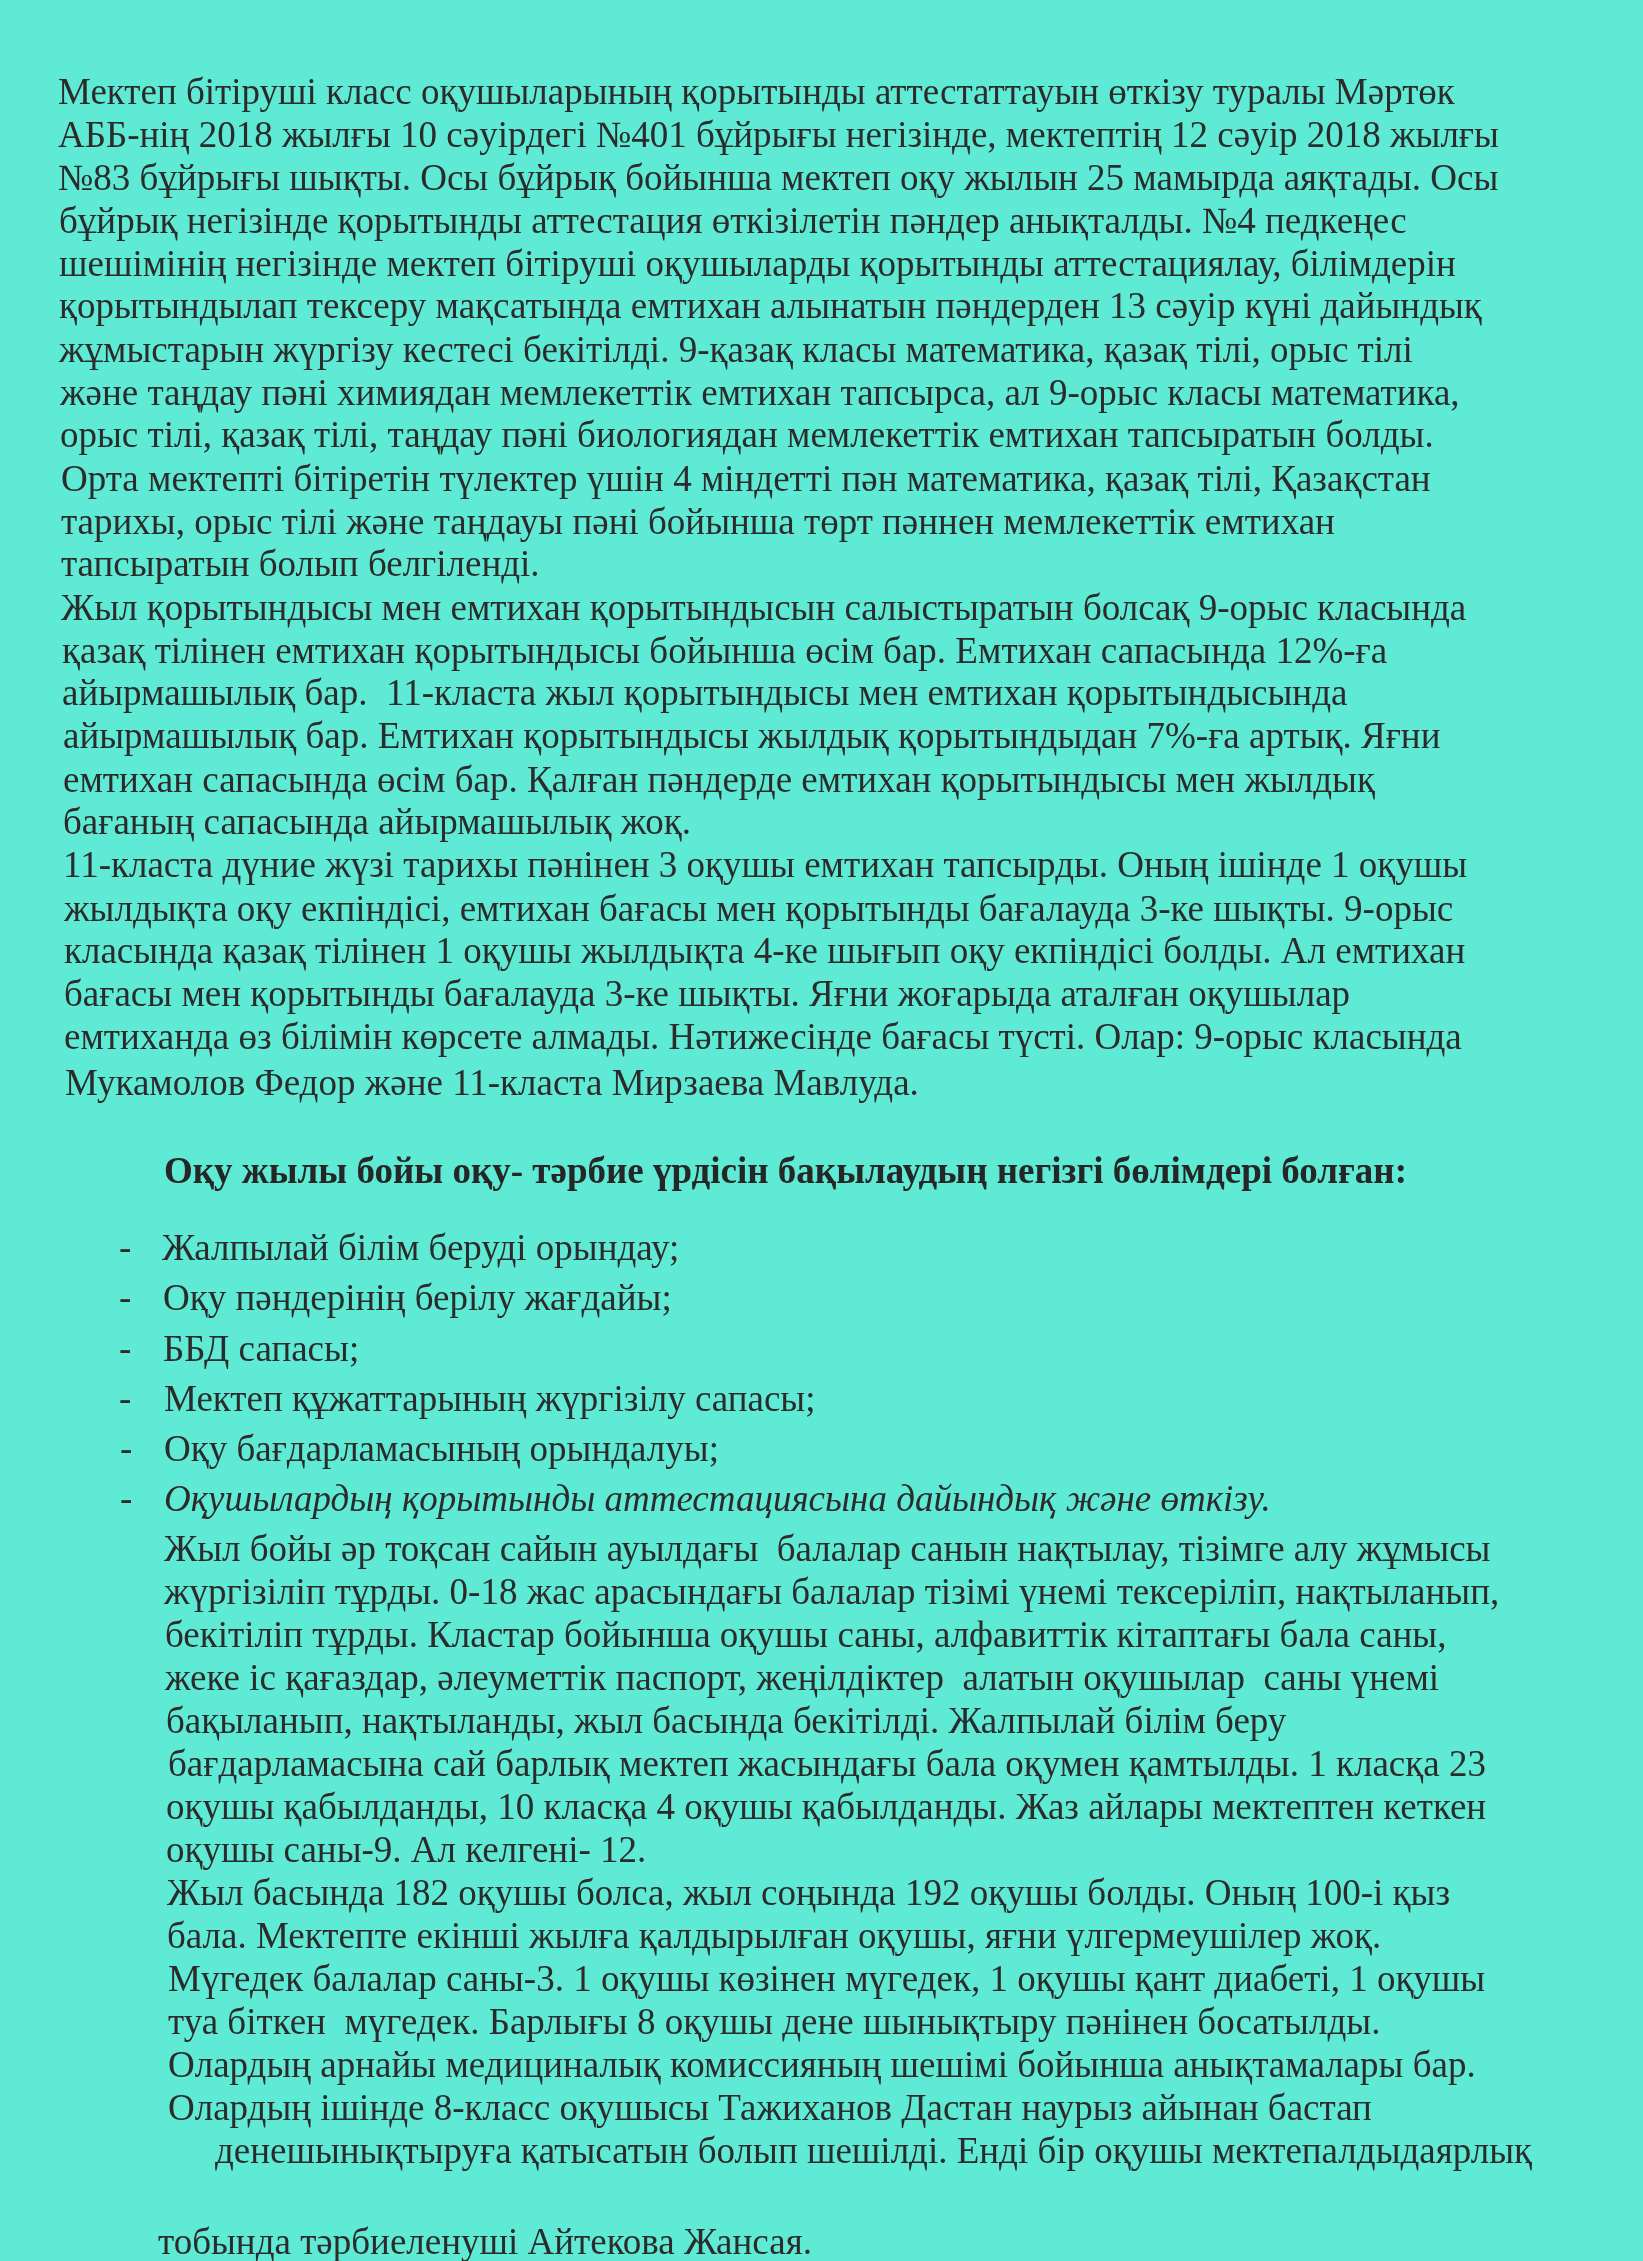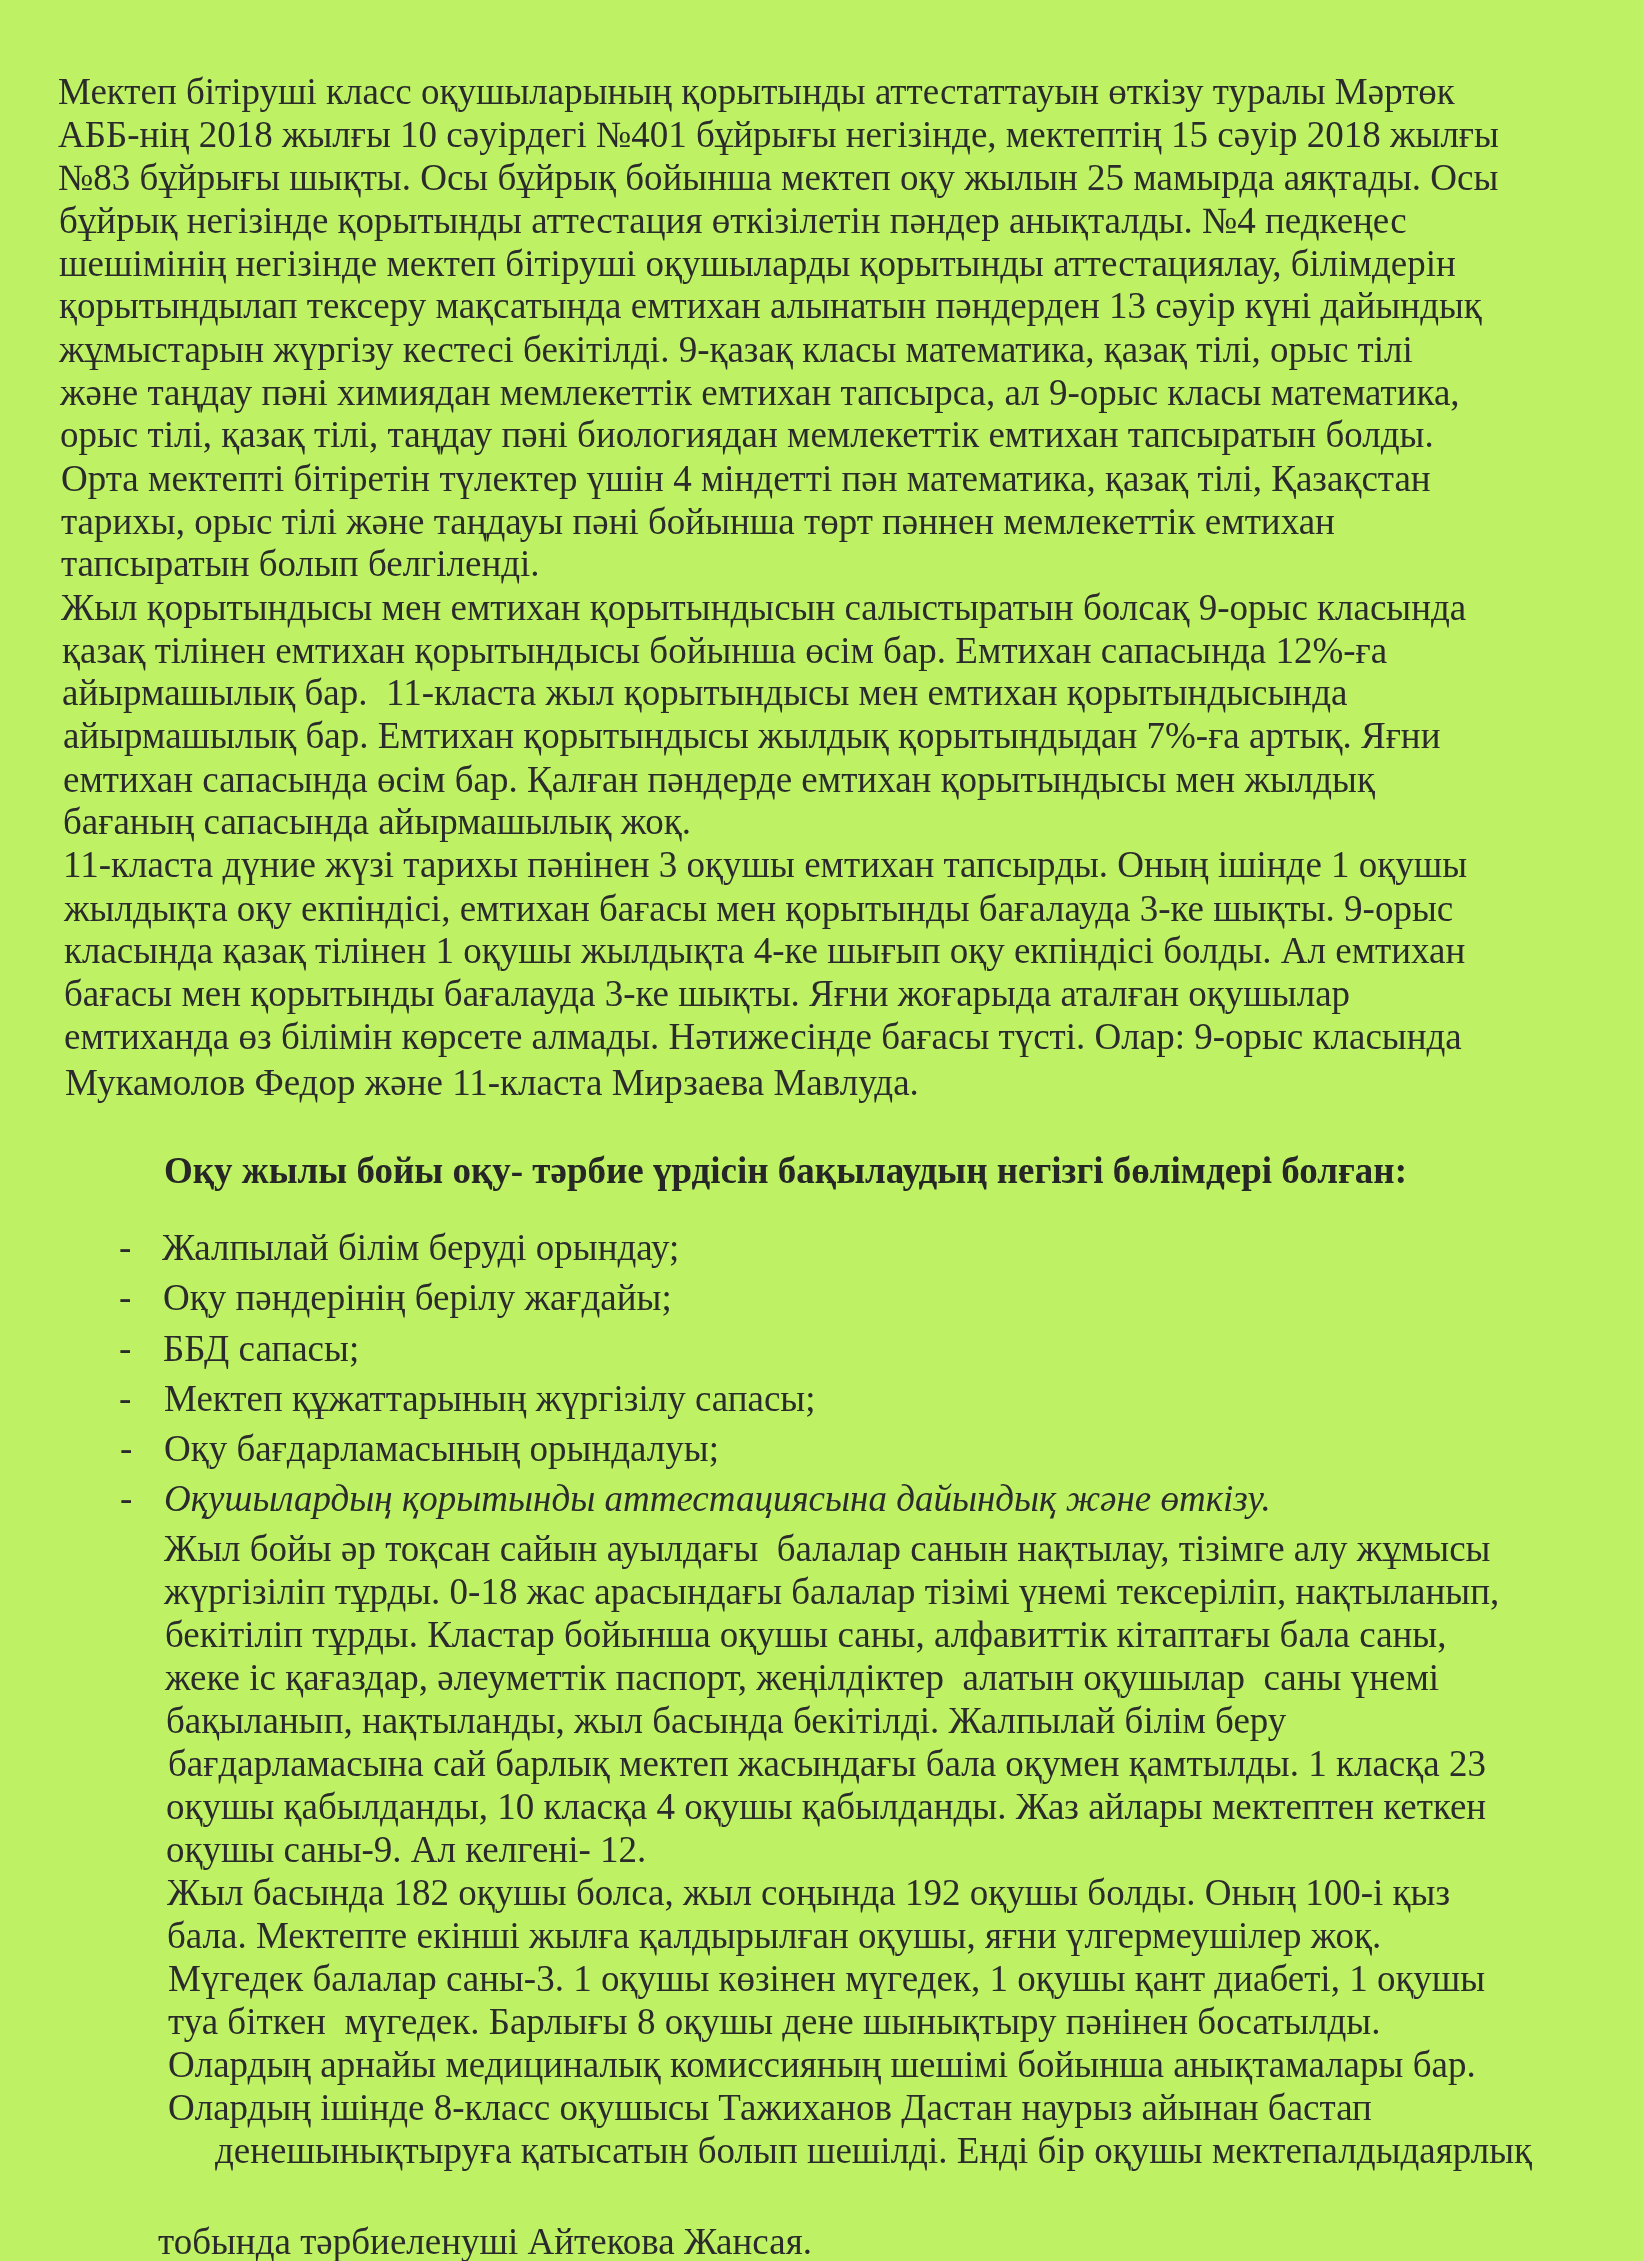--- a/index.html
+++ b/index.html
@@ -1,39 +1,39 @@
 <!DOCTYPE html>
 <html style="font-size:10.3px"><head>
 <meta charset="utf-8">
 <style>
   html, body { margin: 0; padding: 0; background: #ffffff; }
   body { width: 1644px; height: 2261px; position: relative; overflow: hidden; }
   .page {
     position: absolute; left: 0; top: 0; width: 1644px; height: 2261px;
-    background: #bef264;
+    background: #5eead4;
     font-family: "Liberation Serif", "DejaVu Serif", serif;
     color: #2b2b2b;
     font-size: 37px;
   }
   .line {
     position: absolute;
     white-space: pre;
     line-height: 1;
   }
   .heading { font-weight: bold; color: #262626; }
   .dash { position: absolute; white-space: pre; line-height: 1; }
 </style>
 </head>
 <body>
 
 <div class="page">
 
   <div>
     <div class="line" style="left:58px; top:73px;">Мектеп бітіруші класс оқушыларының қорытынды аттестаттауын өткізу туралы Мәртөк</div>
-    <div class="line" style="left:58px; top:116px;">АББ-нің 2018 жылғы 10 сәуірдегі №401 бұйрығы негізінде, мектептің 15 сәуір 2018 жылғы</div>
+    <div class="line" style="left:58px; top:116px;">АББ-нің 2018 жылғы 10 сәуірдегі №401 бұйрығы негізінде, мектептің 12 сәуір 2018 жылғы</div>
     <div class="line" style="left:58px; top:159px;">№83 бұйрығы шықты. Осы бұйрық бойынша мектеп оқу жылын 25 мамырда аяқтады. Осы</div>
     <div class="line" style="left:59px; top:202px;">бұйрық негізінде қорытынды аттестация өткізілетін пәндер анықталды. №4 педкеңес</div>
     <div class="line" style="left:59px; top:245px;">шешімінің негізінде мектеп бітіруші оқушыларды қорытынды аттестациялау, білімдерін</div>
     <div class="line" style="left:59px; top:287px;">қорытындылап тексеру мақсатында емтихан алынатын пәндерден 13 сәуір күні дайындық</div>
     <div class="line" style="left:59px; top:331px;">жұмыстарын жүргізу кестесі бекітілді. 9-қазақ класы математика, қазақ тілі, орыс тілі</div>
     <div class="line" style="left:60px; top:374px;">және таңдау пәні химиядан мемлекеттік емтихан тапсырса, ал 9-орыс класы математика,</div>
     <div class="line" style="left:60px; top:416px;">орыс тілі, қазақ тілі, таңдау пәні биологиядан мемлекеттік емтихан тапсыратын болды.</div>
     <div class="line" style="left:61px; top:460px;">Орта мектепті бітіретін түлектер үшін 4 міндетті пән математика, қазақ тілі, Қазақстан</div>
     <div class="line" style="left:61px; top:503px;">тарихы, орыс тілі және таңдауы пәні бойынша төрт пәннен мемлекеттік емтихан</div>
     <div class="line" style="left:61px; top:545px;">тапсыратын болып белгіленді.</div>

